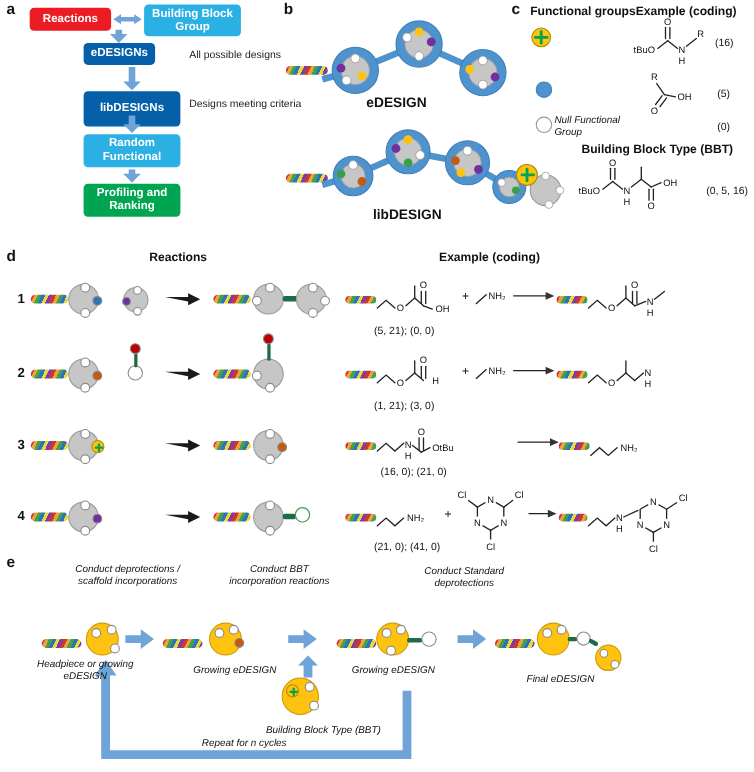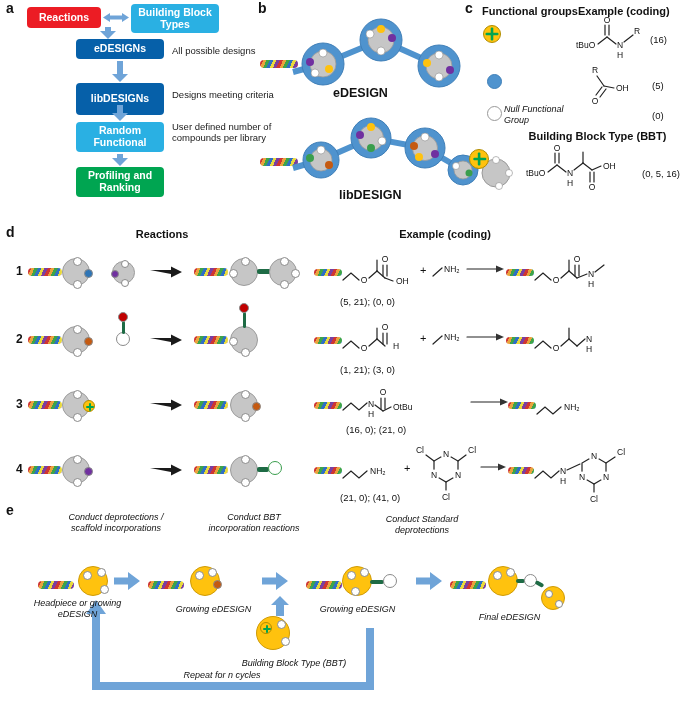--- a/index.html
+++ b/index.html
@@ -43,36 +43,35 @@
 <body>
 
 <div id="fig">
 
   <div class="panel" style="left:0;top:0;width:258px;height:215px">
     <div class="plabel" style="left:6px;top:0">a</div>
     <div class="fbox" style="left:27px;top:7px;width:74px;height:21px;background:var(--red)">Reactions</div>
     <svg style="left:102px;top:10px" width="28" height="15">
         <path d="M8 3 L1 7.5 L8 12 V9.5 H20 V12 L27 7.5 L20 3 V5.5 H8 Z" fill="var(--arrowblue)"></path>
       </svg>
-    <div class="fbox" style="left:131px;top:4px;width:88px;height:29px;background:var(--cyan)">Building Block Types</div>
+    <div class="fbox" style="left:131px;top:4px;width:88px;height:29px;background:var(--cyan)">Building Block Group</div>
     <svg style="left:100px;top:27px" width="16" height="12">
         <path d="M5 0 H11 V4 H16 L8 12 L0 4 H5 Z" fill="var(--arrowblue)"></path>
       </svg>
-    <div class="fbox" style="left:76px;top:39px;width:88px;height:20px;background:var(--darkblue)">eDESIGNs</div>
+    <div class="fbox" style="left:76px;top:39px;width:65px;height:20px;background:var(--darkblue)">eDESIGNs</div>
     <div class="fdesc" style="left:172px;top:45px;width:120px">All possible designs</div>
     <svg style="left:112px;top:61px" width="16" height="21">
         <path d="M5 0 H11 V13 H16 L8 21 L0 13 H5 Z" fill="var(--arrowblue)"></path>
       </svg>
     <div class="fbox" style="left:76px;top:83px;width:88px;height:32px;background:var(--darkblue)">libDESIGNs</div>
     <div class="fdesc" style="left:172px;top:89px;width:130px">Designs meeting criteria</div>
     <svg style="left:112px;top:105px" width="16" height="16">
         <path d="M5 0 H11 V8 H16 L8 16 L0 8 H5 Z" fill="var(--arrowblue)"></path>
       </svg>
     <div class="fbox" style="left:76px;top:122px;width:88px;height:30px;background:var(--cyan)">Random Functional</div>
-    <div class="fdesc" style="left:172px;top:121px;width:115px">User defined number of compounds per library</div>
     <svg style="left:112px;top:154px" width="16" height="12">
         <path d="M5 0 H11 V4 H16 L8 12 L0 4 H5 Z" fill="var(--arrowblue)"></path>
       </svg>
     <div class="fbox" style="left:76px;top:167px;width:88px;height:30px;background:var(--green)">Profiling and Ranking</div>
   </div>
 
   <div class="panel" style="left:255px;top:0;width:215px;height:215px">
     <div class="plabel" style="left:3px;top:0">b</div>
     <div class="dna" style="left:5px;top:60px;width:38px"></div>
     <svg style="left:38px;top:12px" width="175" height="88">

